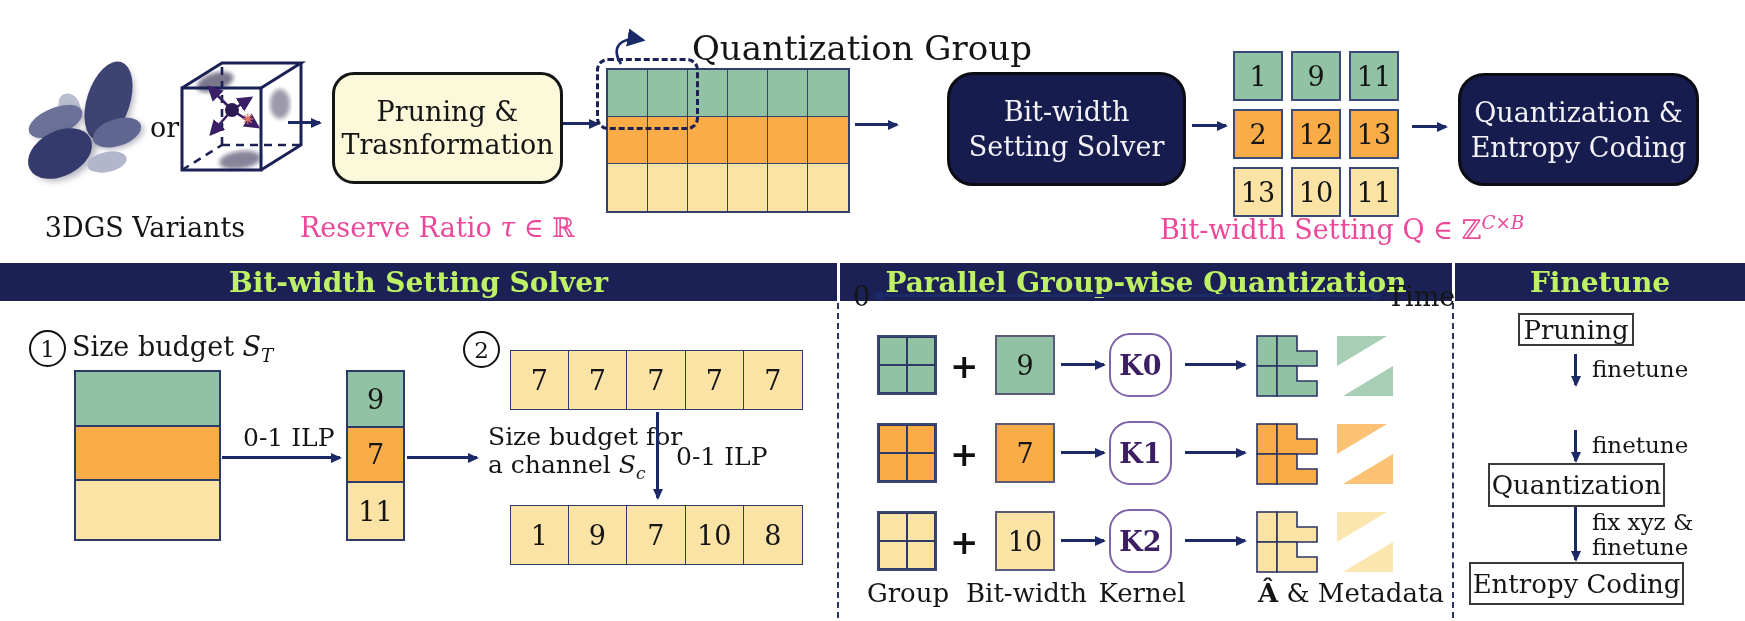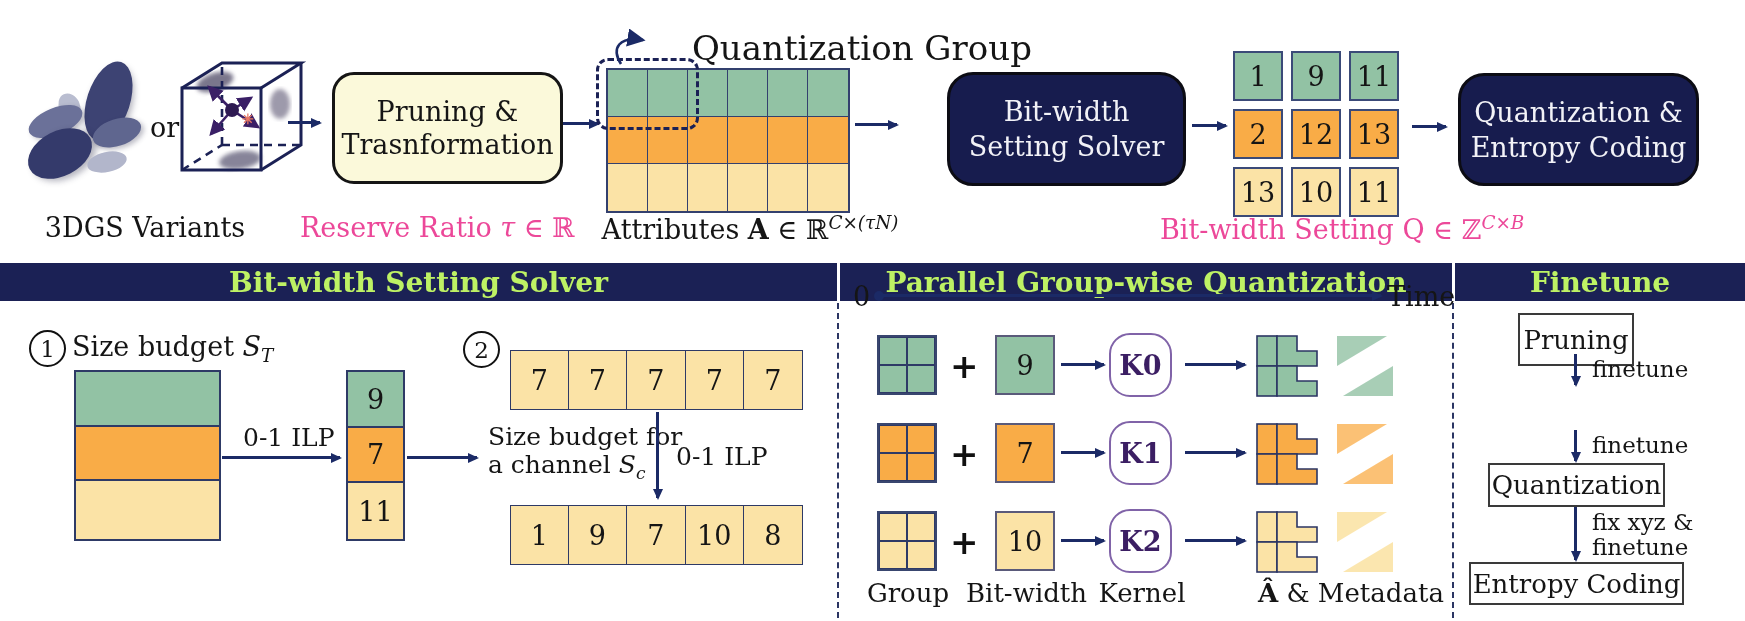--- a/index.html
+++ b/index.html
@@ -208,23 +208,20 @@
     <span>Quantization &amp;</span>
     <span>Entropy Coding</span>
   </div>
 
   <div class="abs txt ctr" style="left:40px;top:212px;width:210px;font-size:27px;">3DGS Variants</div>
 
   <div class="abs txt ctr red" style="left:300px;top:212px;width:270px;font-size:27px;">
     <span>Reserve Ratio </span><span class="it">τ</span><span> ∈ </span><span>ℝ</span>
   </div>
 
-  <div class="abs txt ctr" style="left:600px;top:212px;width:300px;font-size:27px;">
-    <span>Attributes </span><span class="bf">A</span><span> ∈ </span><span>ℝ</span><sup class="it">C×(τN)</sup>
-  </div>
 
   <div class="abs txt ctr red" style="left:1160px;top:212px;width:330px;font-size:27px;">
     <span>Bit-width Setting </span><span>Q</span><span> ∈ </span><span>ℤ</span><sup class="it">C×B</sup>
   </div>
 
   <div class="hdr" style="left:0;width:837px;">
       <span>Bit-width Setting Solver</span>
     </div>
   <div class="hdr" style="left:840px;width:612px;text-align:right;">
       <span>Parallel Group-wise Quantization</span>
@@ -361,21 +358,21 @@
     <polygon points="56,30 56,60 6,60" fill="#FBE3A6" opacity="0.9"></polygon>
   </svg>
 
   <div class="abs txt ctr" style="left:858px;top:578px;width:100px;font-size:26px;">Group</div>
   <div class="abs txt ctr" style="left:966px;top:578px;width:120px;font-size:26px;">Bit-width</div>
   <div class="abs txt ctr" style="left:1092px;top:578px;width:100px;font-size:26px;">Kernel</div>
   <div class="abs txt" style="left:1258px;top:578px;font-size:26px;">
     <span class="bf">Â</span><span> &amp; Metadata</span>
   </div>
 
-  <div class="flowbox" style="left:1518px;top:313px;width:116px;height:53px;">Pruning</div>
+  <div class="flowbox" style="left:1518px;top:313px;width:116px;height:33px;">Pruning</div>
   <div class="ad" style="left:1574px;top:354px;height:31px;"></div>
   <div class="edge-lbl txt" style="left:1592px;top:357px;">finetune</div>
 
   <div class="ad" style="left:1574px;top:430px;height:31px;"></div>
   <div class="edge-lbl txt" style="left:1592px;top:433px;">finetune</div>
 
   <div class="flowbox" style="left:1488px;top:463px;width:177px;height:44px;">Quantization</div>
   <div class="ad" style="left:1574px;top:507px;height:53px;"></div>
   <div class="edge-lbl" style="left:1592px;top:510px;">
     <span class="txt">fix xyz &amp;</span><br>

